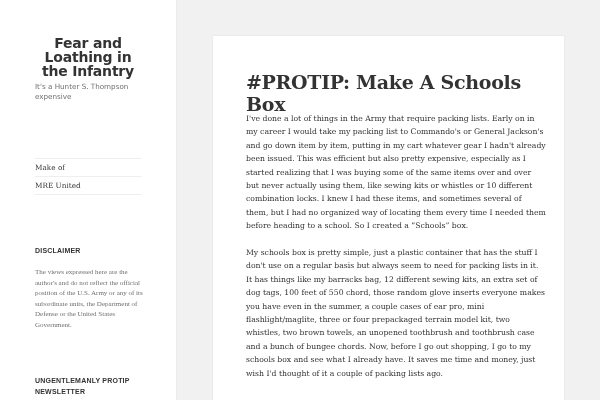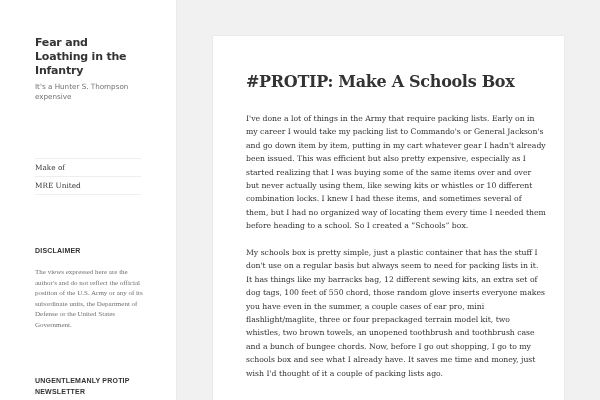--- a/index.html
+++ b/index.html
@@ -1,29 +1,29 @@
 <!DOCTYPE html>
 <html><head>
 <meta charset="utf-8">
 <style>
   * { box-sizing: border-box; margin: 0; padding: 0; }
   html, body { width: 600px; height: 400px; overflow: hidden; background: #f1f1f1; }
   body { position: relative; font-family: "DejaVu Serif", serif; color: #333; }
   .sidebar { position: absolute; left: 0; top: 0; width: 176px; height: 400px; background: #fff; box-shadow: 0 0 1px rgba(0,0,0,0.15); }
   .sidebar-inner { position: absolute; left: 35px; top: 36px; width: 106px; }
-  .site-title { font-family: "DejaVu Sans", sans-serif; font-weight: bold; font-size: 11px; line-height: 14px; color: #333; letter-spacing: -0.2px; }
+  .site-title { font-family: "DejaVu Sans", sans-serif; font-weight: bold; font-size: 14px; line-height: 14px; color: #333; letter-spacing: -0.2px; text-align: center; }
   .site-desc { font-family: "DejaVu Sans", sans-serif; font-size: 7.2px; line-height: 10px; color: #707070; margin-top: 4px; }
   .menu { position: absolute; top: 122px; left: 0; width: 106px; border-top: 1px solid #eee; }
   .menu-item { font-size: 7.3px; height: 18px; line-height: 17px; border-bottom: 1px solid #eee; color: #333; cursor: pointer; }
   .widget-title { position: absolute; font-family: Liberation Sans, sans-serif; font-weight: bold; font-size: 7px; line-height: 10.5px; color: #333; letter-spacing: 0.2px; }
   .disclaimer-title { top: 210px; left: 0; }
   .disclaimer-text { position: absolute; top: 231px; left: 0; width: 110px; font-size: 7px; line-height: 10.5px; color: #707070; font-family: Liberation Serif, serif; }
   .newsletter-title { top: 340px; left: 0; width: 110px; }
   .card { position: absolute; left: 213px; top: 36px; width: 351px; height: 380px; background: #fff; box-shadow: 0 0 1px rgba(0,0,0,0.15); }
-  .entry-title { position: absolute; left: 33px; top: 35px; font-weight: bold; font-size: 16px; line-height: 22px; color: #333; letter-spacing: -0.3px; }
+  .entry-title { position: absolute; left: 33px; top: 35px; font-weight: bold; font-size: 19px; line-height: 22px; color: #333; letter-spacing: -0.3px; }
   .entry-content { position: absolute; left: 33px; top: 76px; width: 300px; font-size: 7.7px; line-height: 13.4px; color: #333; }
   .entry-content p { margin-bottom: 13.4px; }
 </style>
 </head>
 <body>
 
 <div class="sidebar">
   <div class="sidebar-inner">
     <div class="site-title">Fear and Loathing in the Infantry</div>
     <div class="site-desc">It's a Hunter S. Thompson expensive</div>

